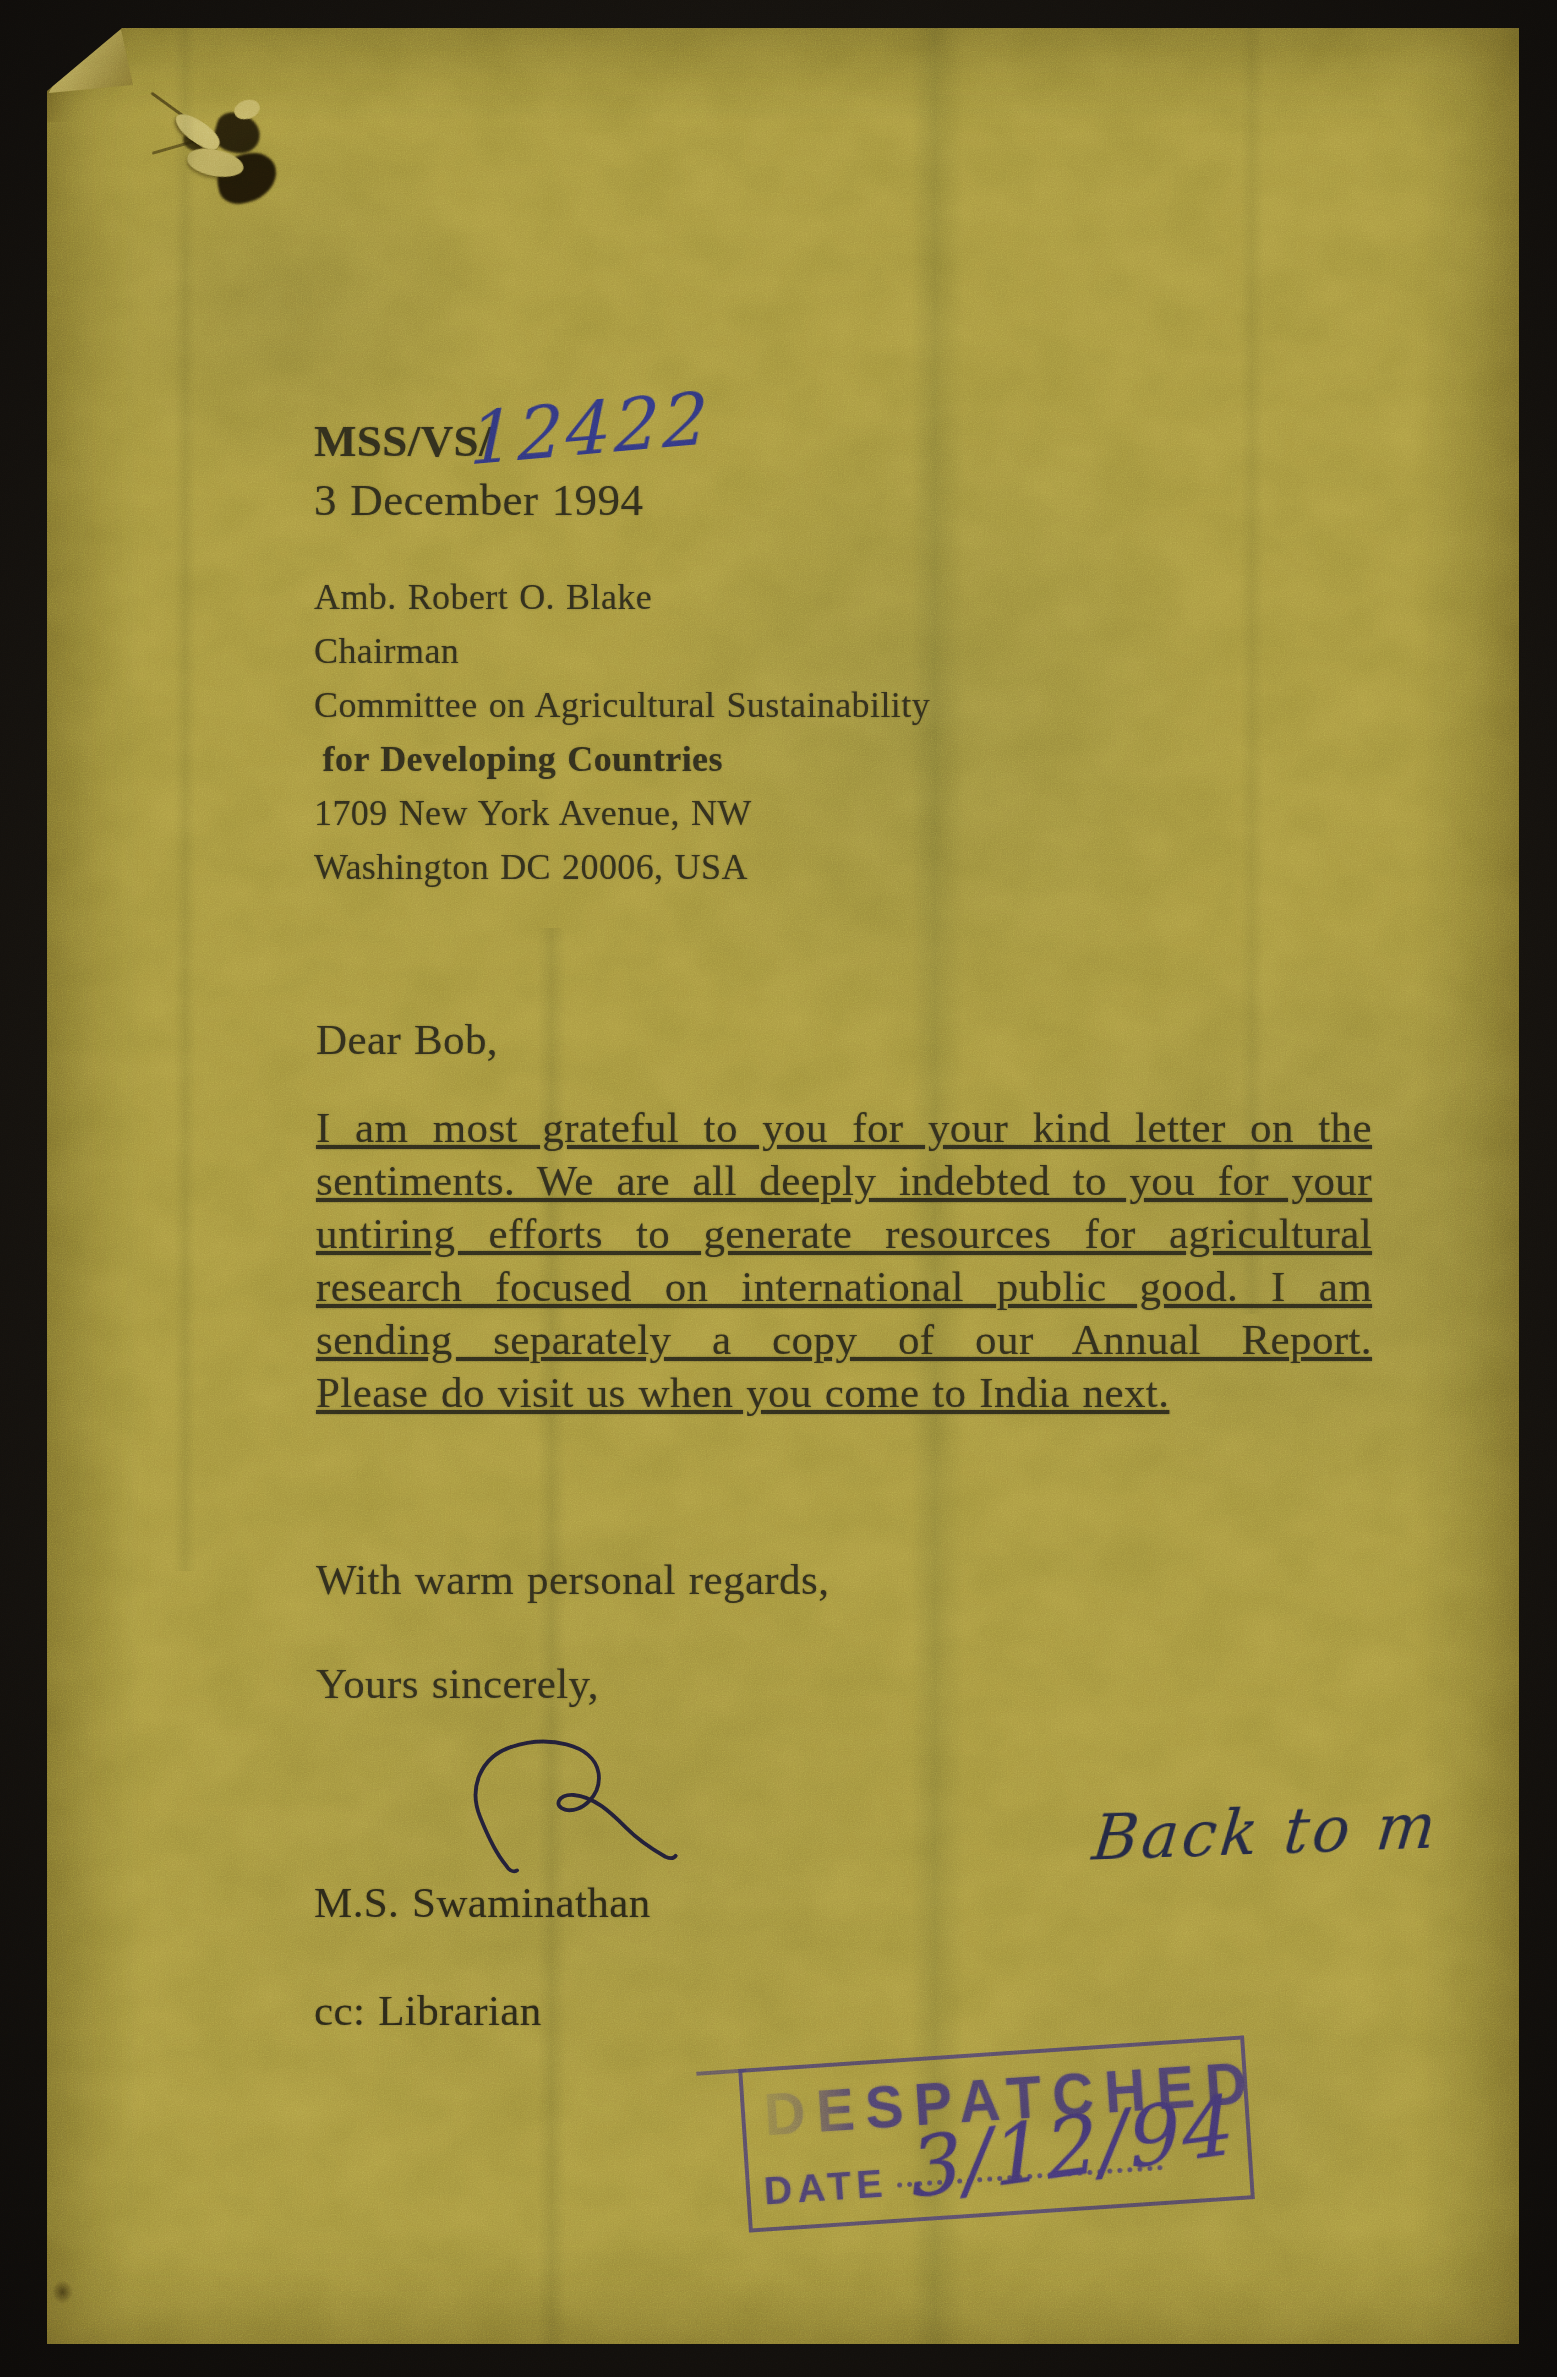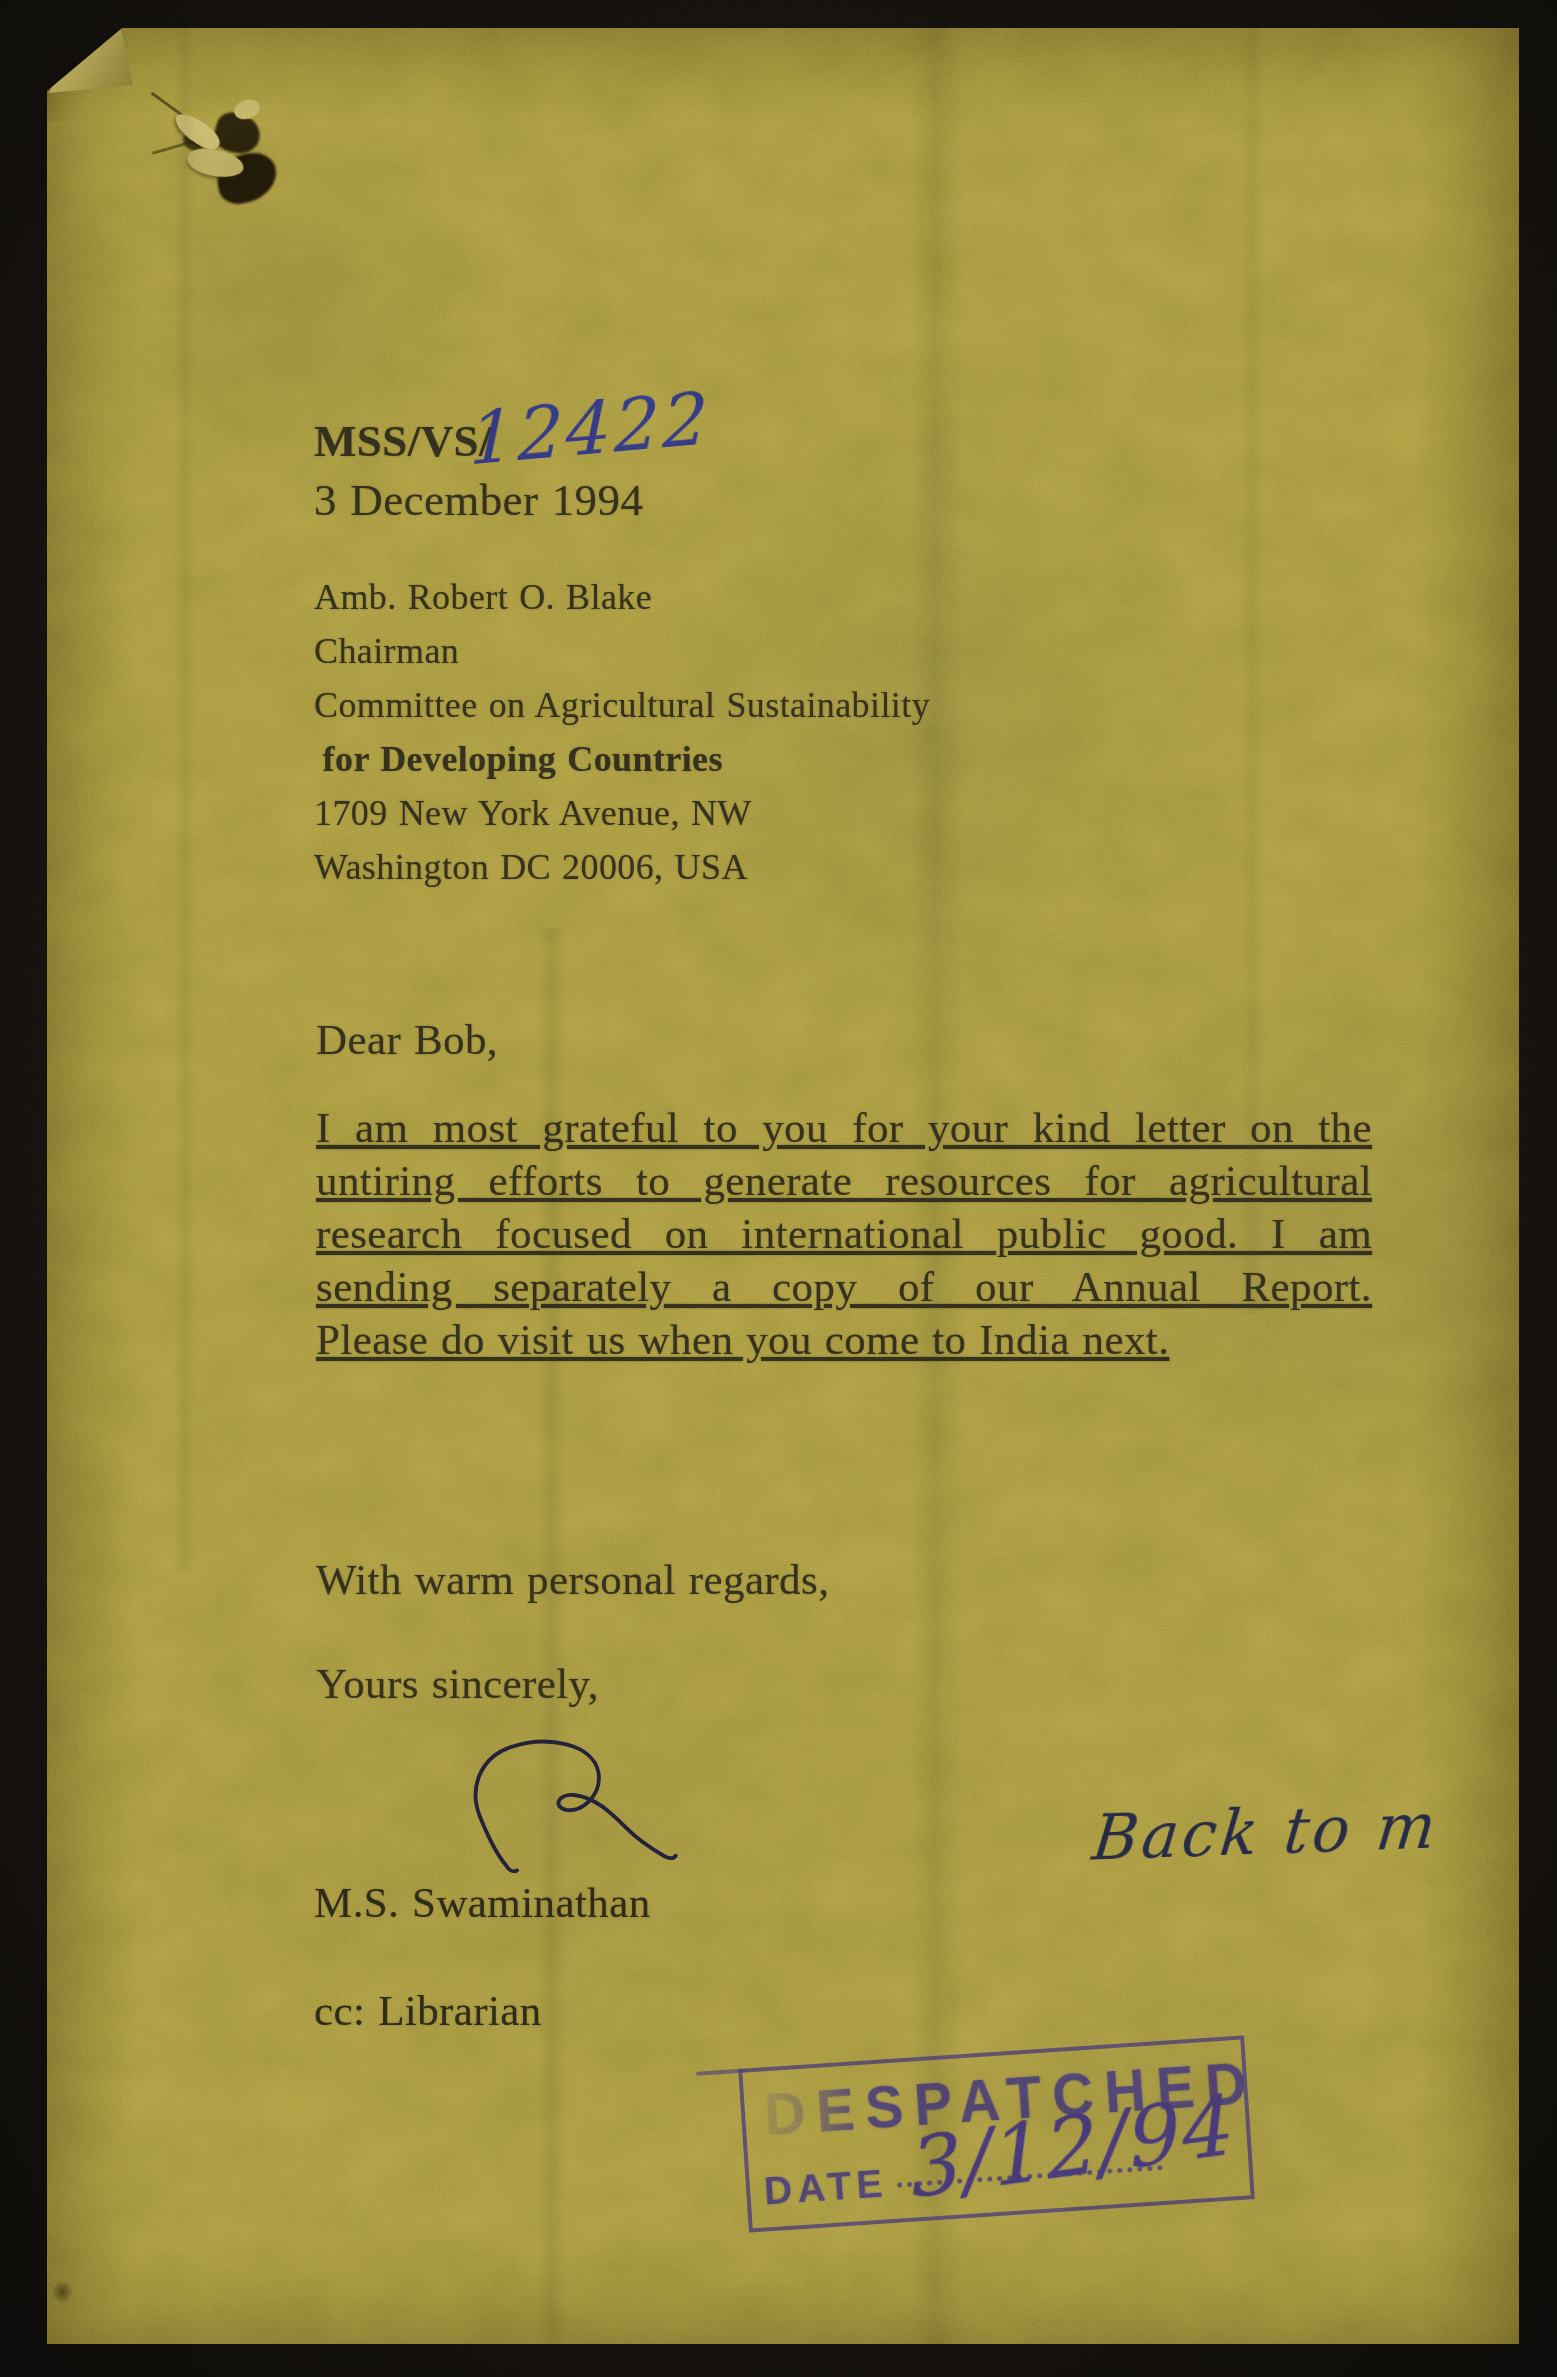--- a/index.html
+++ b/index.html
@@ -122,20 +122,21 @@
       <div>Committee on Agricultural Sustainability</div>
       <div>for Developing Countries</div>
       <div>1709 New York Avenue, NW</div>
       <div>Washington DC 20006, USA</div>
     </div>
 
     <div class="typed salutation">Dear Bob,</div>
 
     <div class="typed para">
       <div class="jl">I am most grateful to you for your kind letter on the</div>
+      <div class="jl">sentiments.  We are all deeply indebted to you for your</div>
       <div class="jl">untiring efforts to generate resources for agricultural</div>
       <div class="jl">research focused on international public good.  I am</div>
       <div class="jl">sending separately a copy of our Annual Report.</div>
       <div class="jl last">Please do visit us when you come to India next.</div>
     </div>
 
     <div class="typed closing">With warm personal regards,</div>
     <div class="typed signoff">Yours sincerely,</div>
 
     <svg class="signature" viewBox="0 0 260 175" xmlns="http://www.w3.org/2000/svg">

